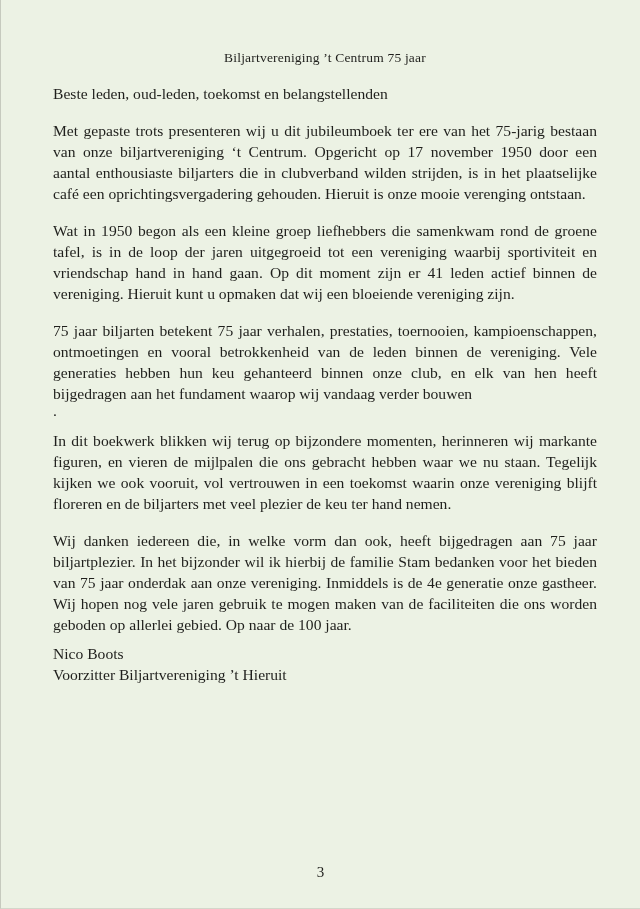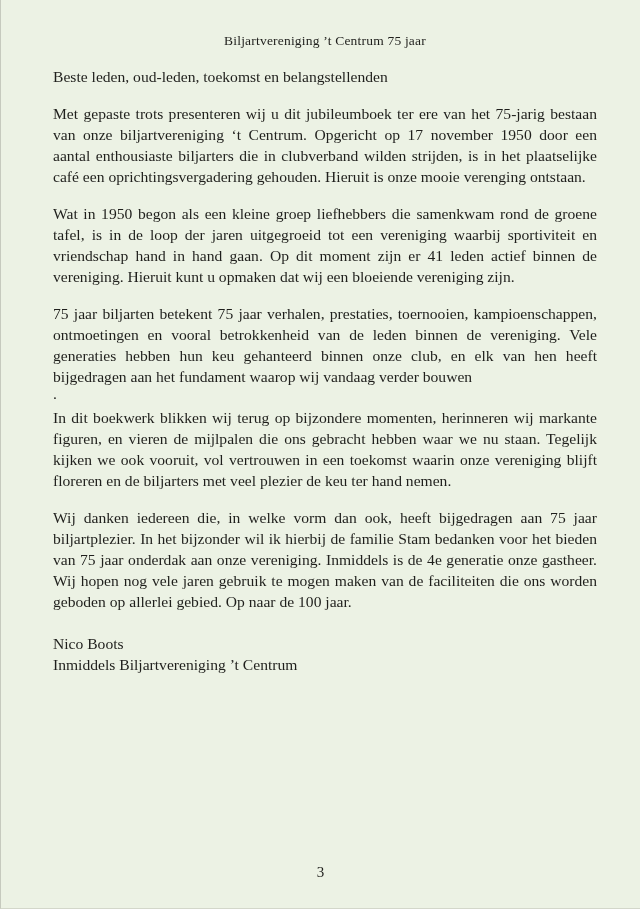--- a/index.html
+++ b/index.html
@@ -13,21 +13,21 @@
     height: 909px;
     box-sizing: border-box;
     background: #ecf2e4;
     border-left: 1px solid #c6cabe;
     border-bottom: 1px solid #d3d7ca;
     color: #1f1f1c;
     font-family: "Liberation Serif", "DejaVu Serif", serif;
     overflow: hidden;
   }
   .content {
-    padding: 33px 43px 0 52px;
+    padding: 50px 43px 0 52px;
   }
   .doc-header {
     text-align: center;
     font-size: 13.5px;
     line-height: 16px;
     letter-spacing: 0.2px;
   }
   .doc-title {
     margin: 30px 0 0 0;
     font-size: 19.5px;
@@ -44,28 +44,28 @@
   p.salutation {
     margin-top: 17px;
     text-align: left;
   }
   p.stray {
     margin: 0;
     line-height: 14px;
     text-align: left;
   }
   p.after-stray {
-    margin-top: 6px;
+    margin-top: 12px;
   }
   p.closing {
     margin-top: 19px;
     text-align: left;
   }
   .signature {
-    margin-top: 21px;
+    margin-top: 8px;
   }
   .signature p {
     margin: 0;
     font-size: 15.6px;
     line-height: 21px;
   }
   .page-footer {
     position: absolute;
     left: 0;
     right: 0;
@@ -94,19 +94,19 @@
 
     <p class="body stray">.</p>
 
     <p class="body after-stray">In dit boekwerk blikken wij terug op bijzondere momenten, herinneren wij markante figuren, en vieren de mijlpalen die ons gebracht hebben waar we nu staan. Tegelijk kijken we ook vooruit, vol vertrouwen in een toekomst waarin onze vereniging blijft floreren en de biljarters met veel plezier de keu ter hand nemen.</p>
 
     <p class="body">Wij danken iedereen die, in welke vorm dan ook, heeft bijgedragen aan 75 jaar biljartplezier. In het bijzonder wil ik hierbij de familie Stam bedanken voor het bieden van 75 jaar onderdak aan onze vereniging. Inmiddels is de 4e generatie onze gastheer. Wij hopen nog vele jaren gebruik te mogen maken van de faciliteiten die ons worden geboden op allerlei gebied. Op naar de 100 jaar.</p>
 
 
     <div class="signature">
       <p>Nico Boots</p>
-      <p>Inmiddels Biljartvereniging ’t Centrum</p>
+      <p>Voorzitter Biljartvereniging ’t Hieruit</p>
     </div>
 
   </div>
 
   <div class="page-footer">3</div>
 </div>
 
 </body></html>

